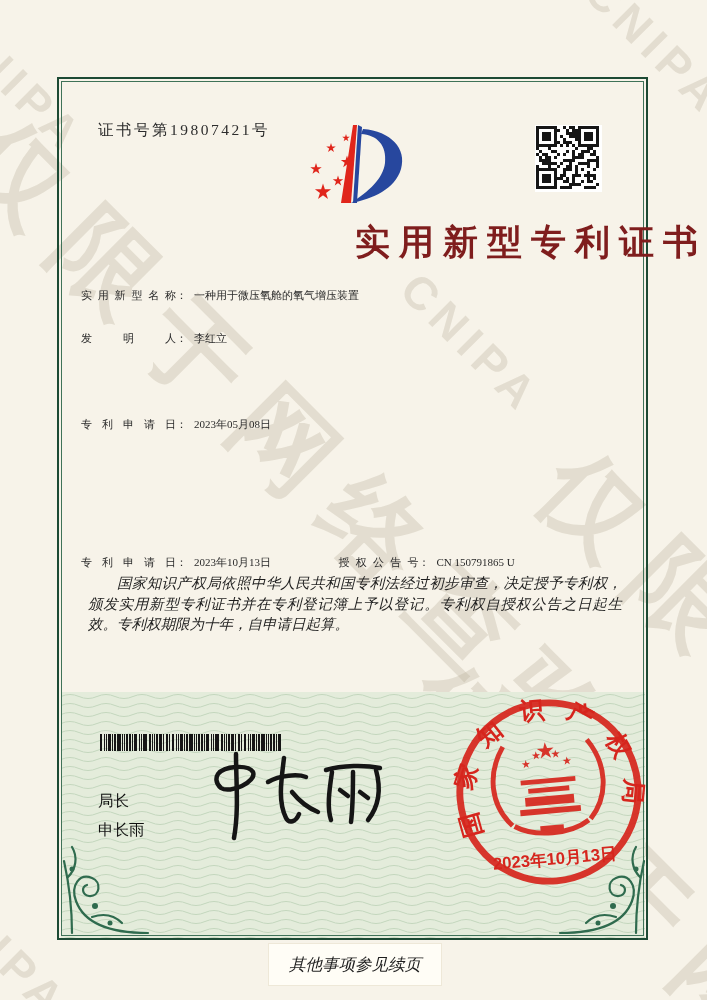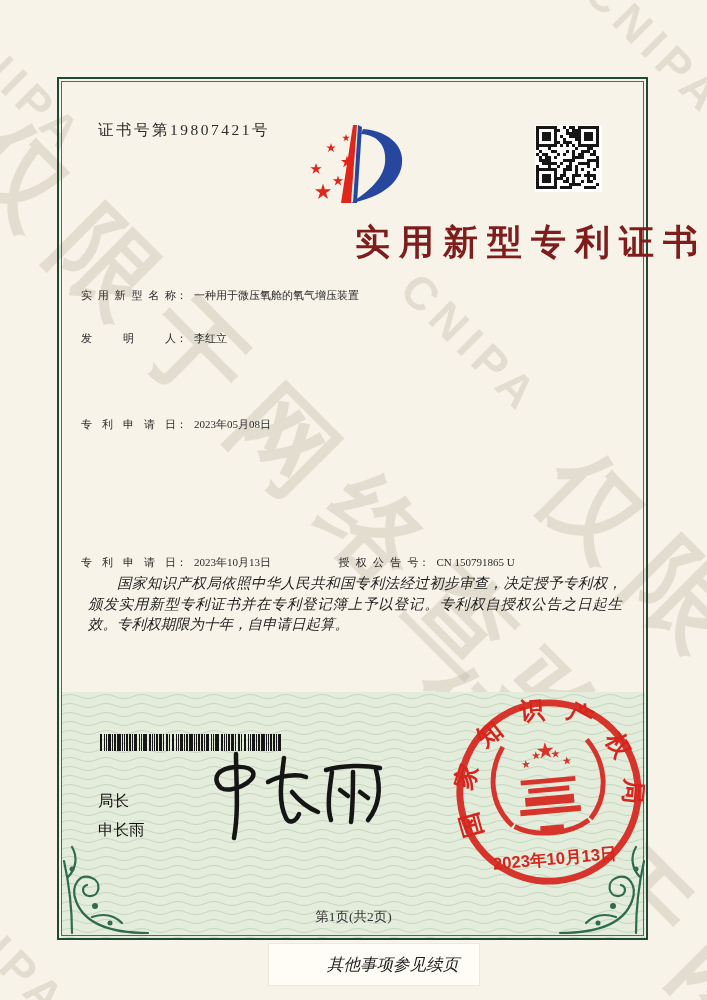--- a/index.html
+++ b/index.html
@@ -37,21 +37,21 @@
   
   .barcode{position:absolute;left:100px;top:734px;width:184px;height:17px;z-index:4;font-size:0;}
   .barcode span{display:inline-block;height:100%;background:#161616;vertical-align:top;}
   .director{position:absolute;left:98px;top:786px;z-index:4;font-family:"Liberation Sans", sans-serif;
             font-size:15.5px;color:#111;line-height:29px;}
   .signature{position:absolute;left:198px;top:744px;z-index:4;}
   .seal{position:absolute;left:451px;top:694px;z-index:5;transform:rotate(-5deg);}
   .page-info{position:absolute;left:0;top:908px;width:100%;text-align:center;font-size:13.5px;color:#333;z-index:4;}
   .footer-note{position:absolute;left:268px;top:943px;width:172px;height:41px;background:#fffdf6;
                border:1px solid #eee8d8;z-index:3;text-align:center;line-height:41px;
-               font-size:16.5px;font-style:italic;color:#1e1e1e;padding-left:38px;}
+               font-size:16.5px;font-style:italic;color:#1e1e1e;}
 </style>
 </head>
 <body>
 
 <div class="page">
 
   <div class="wm wm-en" style="left:-28px;top:2px;">CNIPA</div>
   <div class="wm wm-en" style="left:612px;top:-36px;">CNIPA</div>
   <div class="wm wm-cn" style="left:28px;top:92px;">仅限于网络查验</div>
   <div class="wm wm-en" style="left:428px;top:262px;">CNIPA</div>
@@ -424,17 +424,16 @@
     </g>
     <defs>
       <path id="sealArc" d="M33,139 A77,77 0 1 1 167,139" fill="none"></path>
     </defs>
     <text font-family="Liberation Sans, sans-serif" font-size="25" font-weight="bold" fill="#d6251d" letter-spacing="20">
       <textPath href="#sealArc" startOffset="50%" text-anchor="middle">国家知识产权局</textPath>
     </text>
     <text x="100" y="174" text-anchor="middle" font-family="Liberation Sans, sans-serif" font-size="17" font-weight="bold" fill="#d6251d">2023年10月13日</text>
   </svg>
 
-  <div class="page-info">第1页(共2页)</div>
 
   <div class="footer-note">其他事项参见续页</div>
 
 </div>
 
 </body></html>

